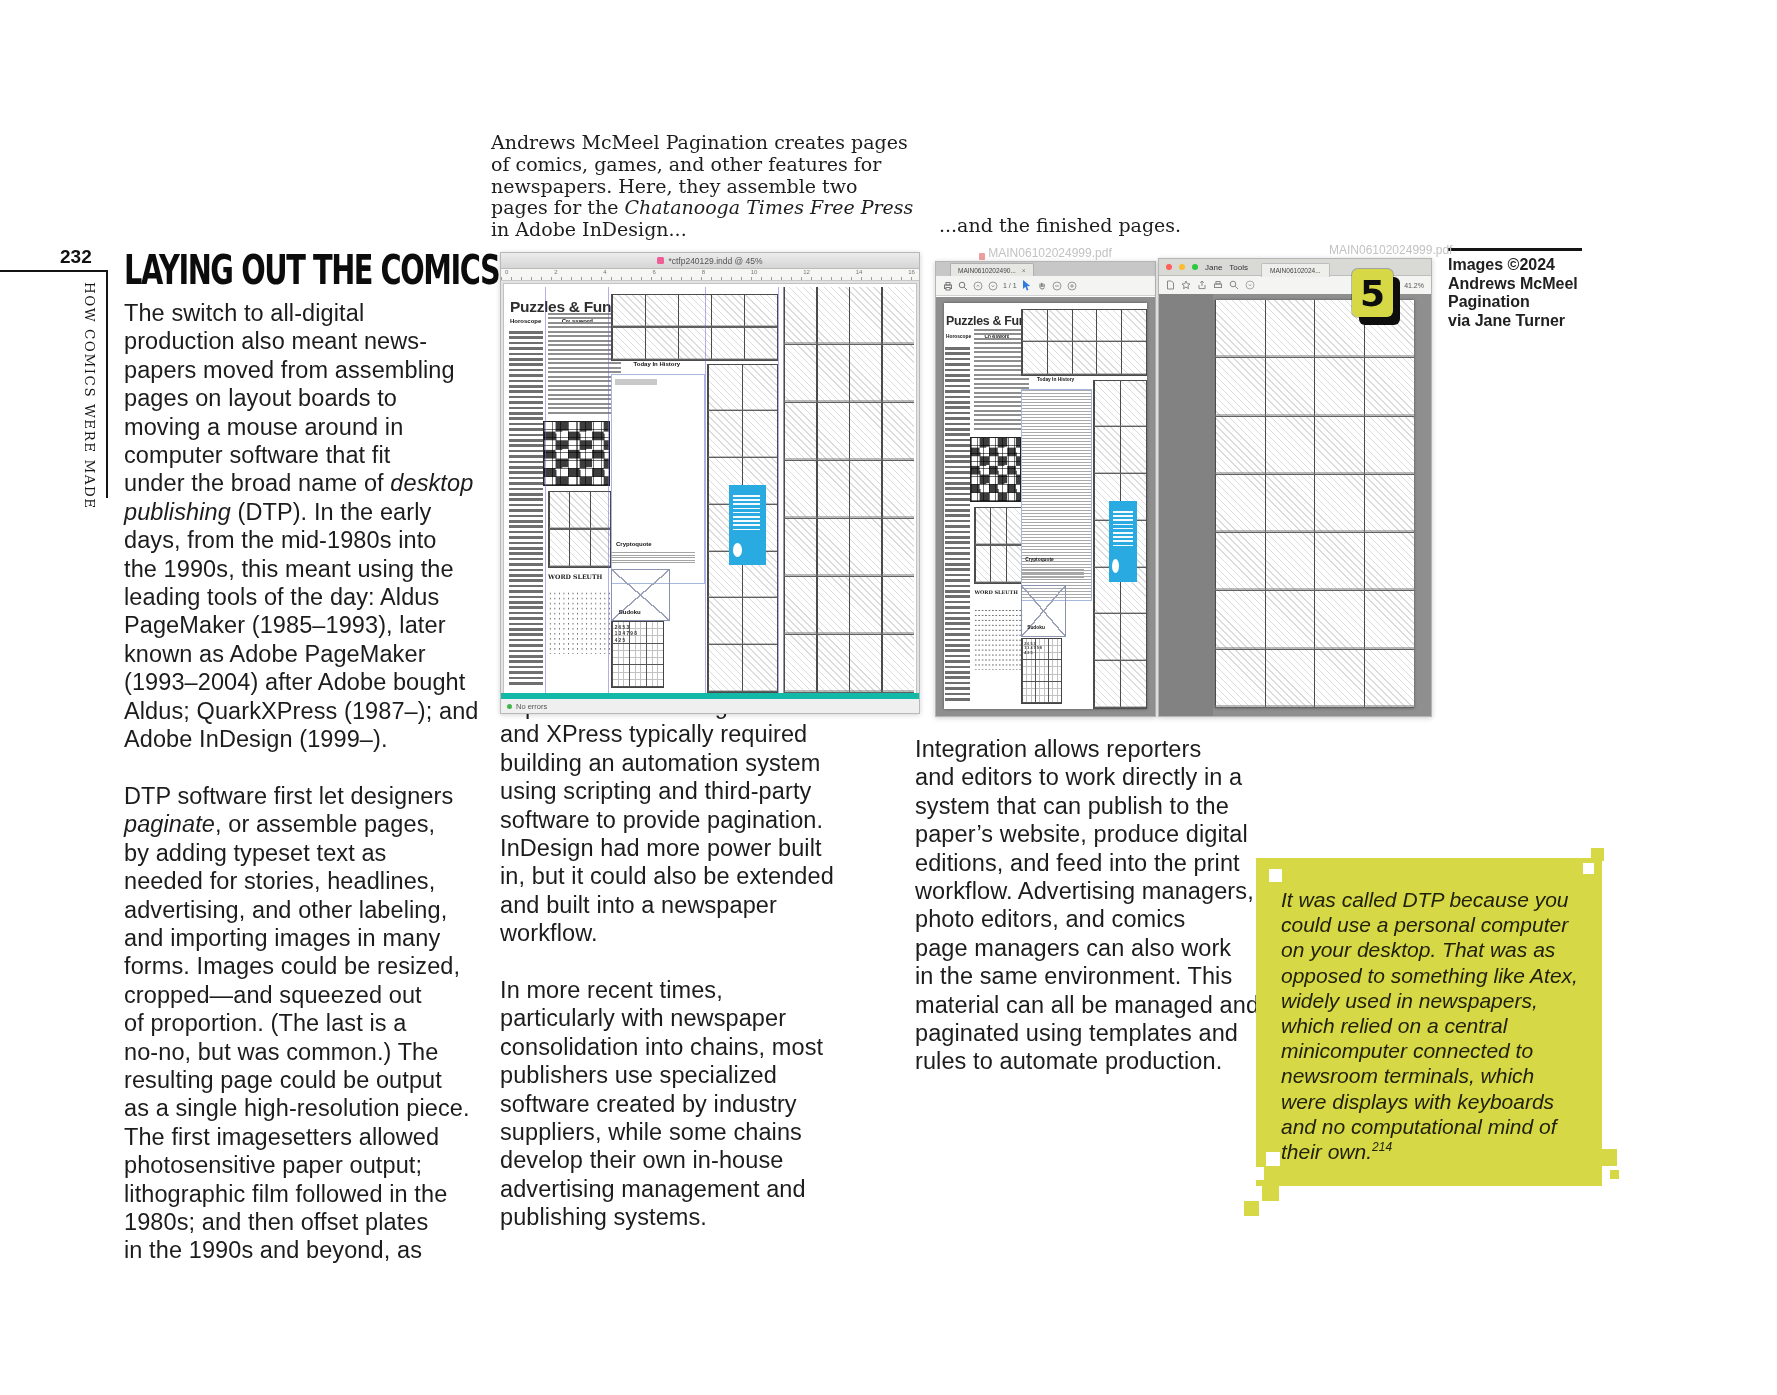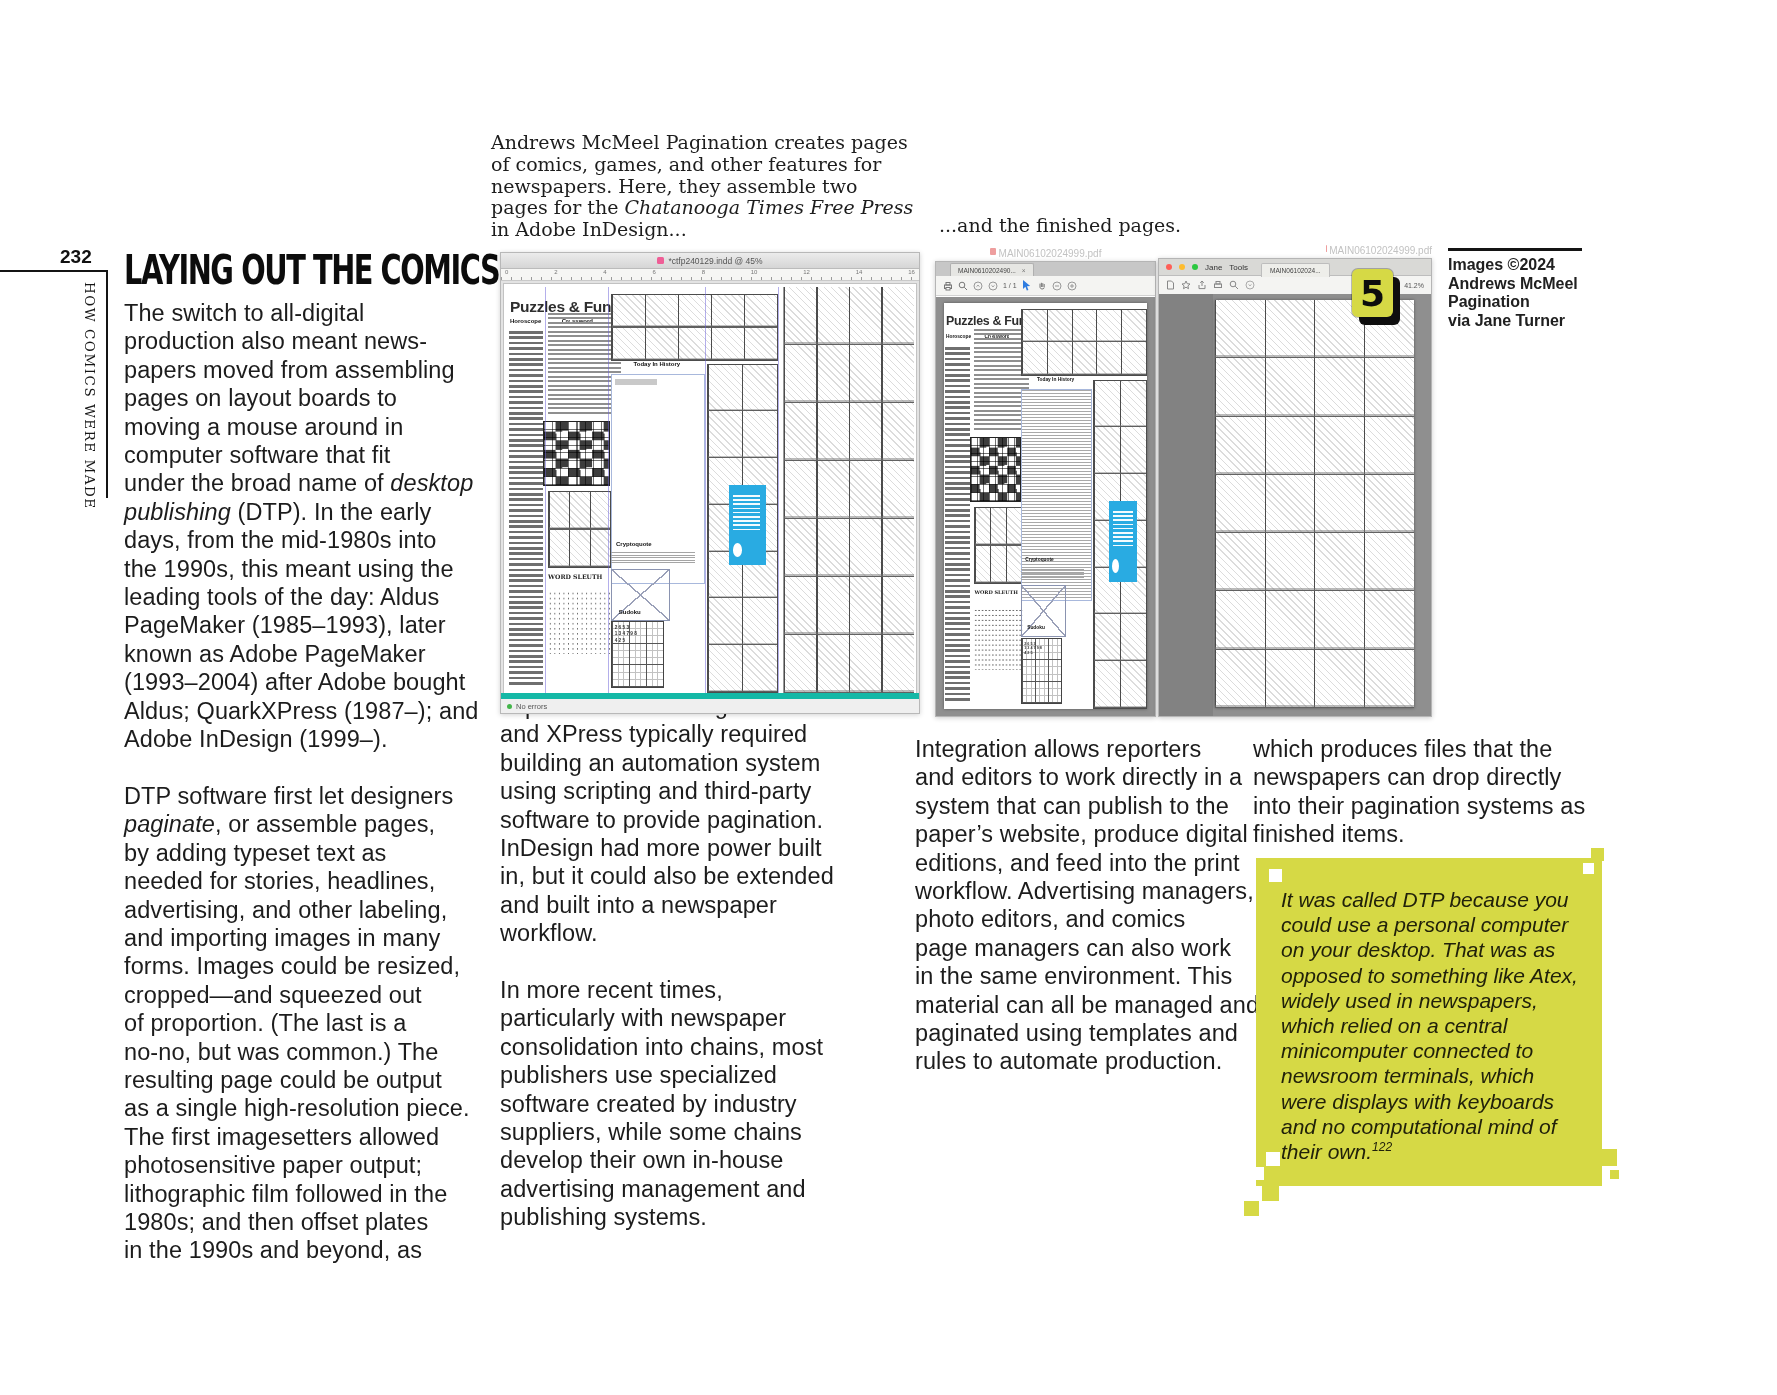--- a/index.html
+++ b/index.html
@@ -56,22 +56,22 @@
   .id-ruler .ticks{position:absolute;left:0;right:0;bottom:0;height:3px;
       background-image:repeating-linear-gradient(90deg,#9a9a9a 0 1px,transparent 1px 10px);}
   .id-canvas{position:absolute;left:0;right:0;top:28px;bottom:14px;background:#e3e3e3;}
   .id-spread{position:absolute;inset:2px;background:#fff;border:1px solid #c2c2c2;}
   .id-status{position:absolute;left:0;right:0;bottom:0;height:14px;background:#efefef;border-top:6px solid #14b8a6;
       display:flex;align-items:center;gap:4px;padding:0 6px;font-size:7.5px;color:#555;}
   .dot-green{width:5px;height:5px;border-radius:50%;background:#44b54a;}
 
   #win-pdf1{left:935px;top:248px;width:221px;height:469px;}
   #win-pdf2{left:1158px;top:245px;width:274px;height:472px;}
-  .ghost{position:absolute;left:0;right:0;top:0;height:12px;display:flex;justify-content:center;align-items:flex-start;
-      gap:3px;font-size:10px;color:#c2c2c2;}
+  .ghost{position:absolute;left:0;right:0;top:0;height:12px;display:flex;justify-content:center;align-items:flex-end;
+      gap:3px;font-size:12px;color:#c2c2c2;}
   #win-pdf2 .ghost{justify-content:flex-start;padding-left:168px;}
   .pdficon{width:6px;height:7px;background:#e25d5d;opacity:.6;border-radius:1px;}
   .acr-frame{position:absolute;left:0;right:0;top:13px;bottom:0;background:#fff;border:1px solid #b5b5b5;
       box-shadow:0 1px 5px rgba(0,0,0,.2);}
   .acr-tabs{height:14px;background:#c7c7c7;display:flex;align-items:flex-end;}
   .acr-tab{margin-left:14px;background:#e6e6e3;height:12px;display:flex;align-items:center;gap:6px;padding:0 7px;
       font-size:6.5px;color:#444;border:1px solid #b0b0b0;border-bottom:none;border-radius:2px 2px 0 0;}
   .acr-tab .x{color:#777;}
   .acr-tools{height:19px;background:#f4f4f2;border-bottom:1px solid #d2d2d2;display:flex;align-items:center;
       gap:5px;padding:0 7px;font-size:7px;color:#555;}
@@ -167,23 +167,20 @@
     <p>The switch to all-digital<br>production also meant news-<br>papers moved from assembling<br>pages on layout boards to<br>moving a mouse around in<br>computer software that fit<br>under the broad name of <i>desktop</i><br><i>publishing</i> (DTP). In the early<br>days, from the mid-1980s into<br>the 1990s, this meant using the<br>leading tools of the day: Aldus<br>PageMaker (1985–1993), later<br>known as Adobe PageMaker<br>(1993–2004) after Adobe bought<br>Aldus; QuarkXPress (1987–); and<br>Adobe InDesign (1999–).</p>
     <p class="p2">DTP software first let designers<br><i>paginate</i>, or assemble pages,<br>by adding typeset text as<br>needed for stories, headlines,<br>advertising, and other labeling,<br>and importing images in many<br>forms. Images could be resized,<br>cropped—and squeezed out<br>of proportion. (The last is a<br>no-no, but was common.) The<br>resulting page could be output<br>as a single high-resolution piece.<br>The first imagesetters allowed<br>photosensitive paper output;<br>lithographic film followed in the<br>1980s; and then offset plates<br>in the 1990s and beyond, as</p>
   </div>
   <div class="abs colTxt" id="col2">
     <p>explained above. PageMaker<br>and XPress typically required<br>building an automation system<br>using scripting and third-party<br>software to provide pagination.<br>InDesign had more power built<br>in, but it could also be extended<br>and built into a newspaper<br>workflow.</p>
     <p class="p2">In more recent times,<br>particularly with newspaper<br>consolidation into chains, most<br>publishers use specialized<br>software created by industry<br>suppliers, while some chains<br>develop their own in-house<br>advertising management and<br>publishing systems.</p>
   </div>
   <div class="abs colTxt" id="col3">
     <p>Integration allows reporters<br>and editors to work directly in a<br>system that can publish to the<br>paper’s website, produce digital<br>editions, and feed into the print<br>workflow. Advertising managers,<br>photo editors, and comics<br>page managers can also work<br>in the same environment. This<br>material can all be managed and<br>paginated using templates and<br>rules to automate production.</p>
   </div>
-  <div class="abs colTxt" id="col4">
-    <p>which produces files that the<br>newspapers can drop directly<br>into their pagination systems as<br>finished items.</p>
-  </div>
 
   <div class="abs caption" id="cap-indesign">Andrews McMeel Pagination creates pages<br>of comics, games, and other features for<br>newspapers. Here, they assemble two<br>pages for the <i>Chatanooga Times Free Press</i><br>in Adobe InDesign...</div>
   <div class="abs caption" id="cap-finished">...and the finished pages.</div>
   <div class="abs credit-rule"></div>
   <div class="abs" id="credit">Images ©2024<br>Andrews McMeel<br>Pagination<br>via Jane Turner</div>
 
   <div class="win" id="win-id">
     <div class="id-tb">
       <span class="id-icon"></span>
       <span>*ctfp240129.indd @ 45%</span>
@@ -393,21 +390,21 @@
         <div class="comicfill" id="cp-pdf" style="left:56px;top:6px;right:17px;bottom:8px;box-shadow:0 0 3px rgba(0,0,0,.4);"></div>
       </div>
     </div>
   </div>
 
   <div class="abs" id="badge5" style="background:#d6d945;">
     <span>5</span>
   </div>
 
   <div class="abs" id="callout" style="background:#d6d945;">
-    <div class="callout-text">It was called DTP because you<br>could use a personal computer<br>on your desktop. That was as<br>opposed to something like Atex,<br>widely used in newspapers,<br>which relied on a central<br>minicomputer connected to<br>newsroom terminals, which<br>were displays with keyboards<br>and no computational mind of<br>their own.<sup>122</sup></div>
+    <div class="callout-text">It was called DTP because you<br>could use a personal computer<br>on your desktop. That was as<br>opposed to something like Atex,<br>widely used in newspapers,<br>which relied on a central<br>minicomputer connected to<br>newsroom terminals, which<br>were displays with keyboards<br>and no computational mind of<br>their own.<sup>214</sup></div>
   </div>
   <div class="abs px pxw" style="left:1269px;top:869px;width:13px;height:13px;"></div>
   <div class="abs px pxw" style="left:1583px;top:863px;width:11px;height:11px;"></div>
   <div class="abs px" style="left:1591px;top:848px;width:13px;height:13px;background:#d6d945;"></div>
   <div class="abs px pxw" style="left:1266px;top:1152px;width:14px;height:14px;"></div>
   <div class="abs px pxw" style="left:1251px;top:1167px;width:13px;height:13px;"></div>
   <div class="abs px" style="left:1262px;top:1184px;width:17px;height:17px;background:#d6d945;"></div>
   <div class="abs px" style="left:1244px;top:1201px;width:15px;height:15px;background:#d6d945;"></div>
   <div class="abs px" style="left:1600px;top:1149px;width:17px;height:17px;background:#d6d945;"></div>
   <div class="abs px" style="left:1610px;top:1170px;width:9px;height:9px;background:#d6d945;"></div>

